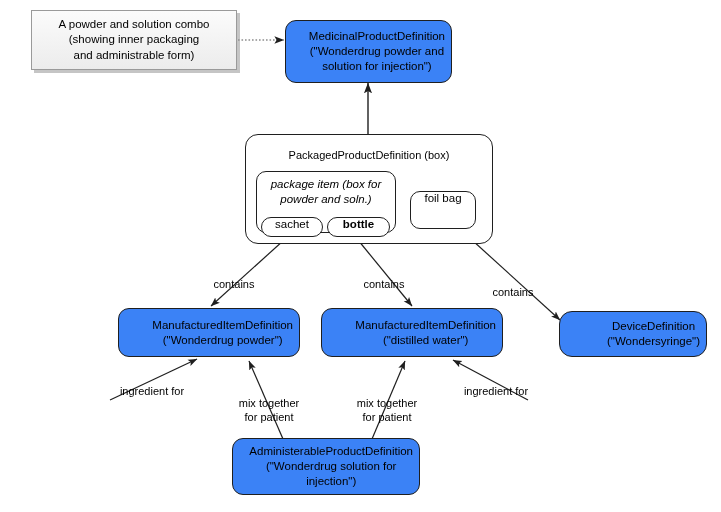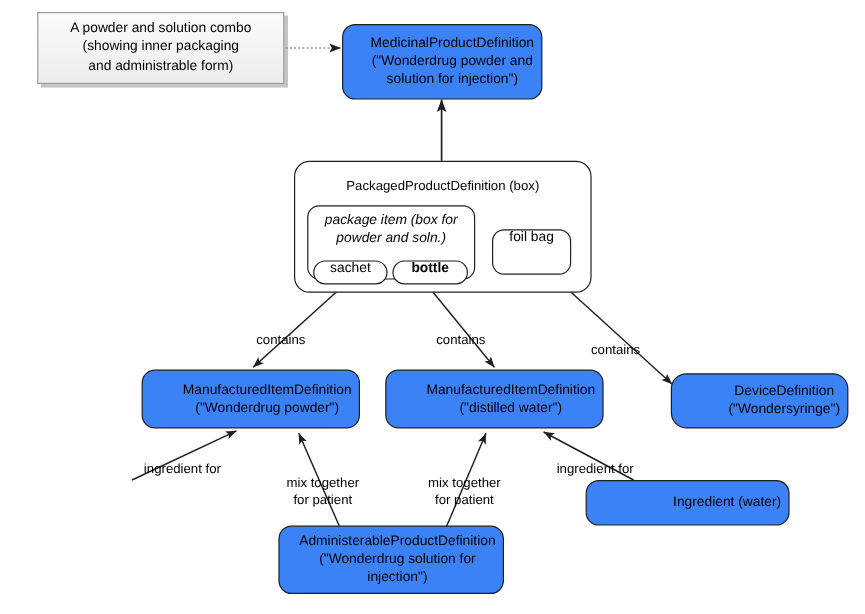--- a/index.html
+++ b/index.html
@@ -111,23 +111,20 @@
     <span class="txt">ManufacturedItemDefinition
 ("distilled water")</span>
   </div>
 
   <div class="node" style="left:559px;top:311px;width:148px;height:46px;border-radius:13px;">
     <span class="txt">DeviceDefinition
 ("Wondersyringe")</span>
   </div>
 
 
-  <div class="node" style="left:488px;top:400px;width:170px;height:38px;">
-    <span class="txt">Ingredient (water)</span>
-  </div>
 
   <div class="node" style="left:232px;top:438px;width:188px;height:57px;">
     <span class="txt">AdministerableProductDefinition
 ("Wonderdrug solution for
 injection")</span>
   </div>
 
   <div class="edgelabel" style="left:198px;top:264px;width:72px;">
     <span>contains</span>
   </div>

